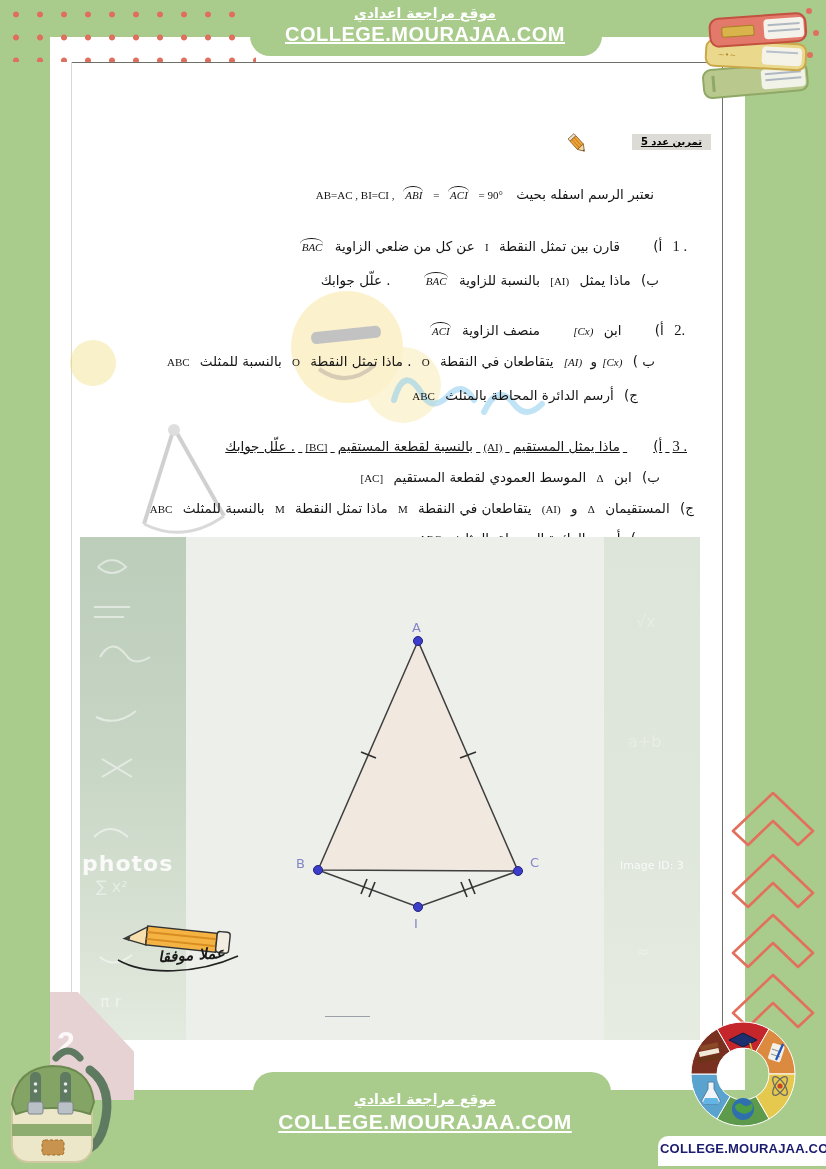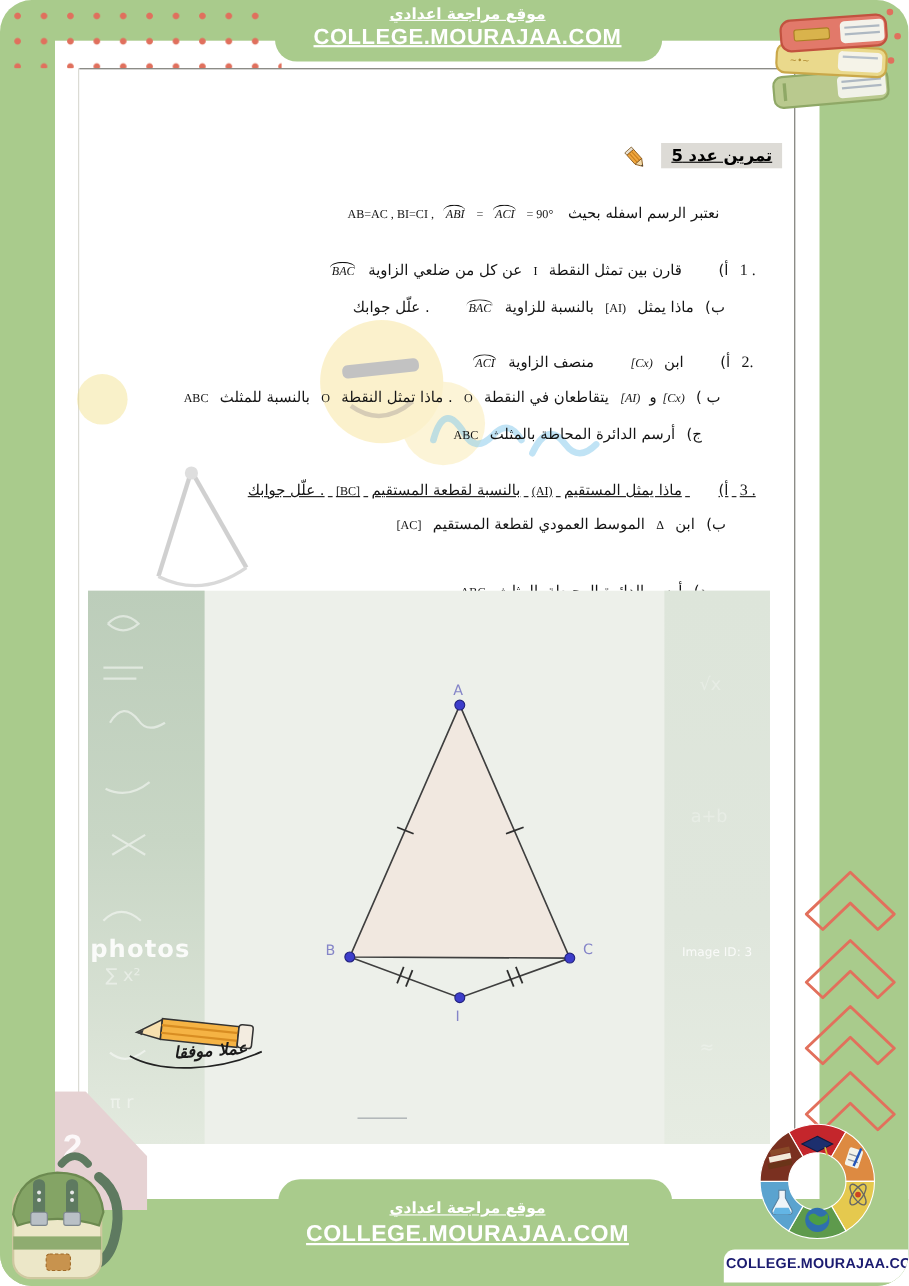--- a/index.html
+++ b/index.html
@@ -1,17 +1,17 @@
 <!DOCTYPE html>
 <html><head>
 <meta charset="utf-8">
 <style>
   html,body{margin:0;padding:0;}
   body{font-family:"DejaVu Sans",sans-serif;}
-  #canvas{position:relative;width:826px;height:1169px;background:#a9cb8c;overflow:hidden;border-radius:29px;}
+  #canvas{position:relative;width:826px;height:1169px;background:#a9cb8c;overflow:hidden;}
   .abs{position:absolute;}
 
   
   .dotgrid{left:0;top:0;width:256px;height:62px;
     background-image:radial-gradient(circle,#e0705d 2.6px,rgba(0,0,0,0) 3.4px);
     background-size:24px 23px;background-position:4px 3px;}
   .reddot{width:6px;height:6px;border-radius:50%;background:#e0705d;}
 
   
   .page{left:50px;top:37px;width:695px;height:1053px;background:#ffffff;}
@@ -32,21 +32,21 @@
   
   .content{left:72px;top:62px;width:651px;height:985px;}
   .line{position:absolute;direction:rtl;white-space:nowrap;font-size:13.5px;color:#151515;}
   .line span{margin:0 3px;}
   .math{font-family:"Liberation Serif",serif;font-size:11px;}
   .num{font-family:"Liberation Serif",serif;font-size:14.5px;}
   .it{font-style:italic;}
   .hat{position:relative;font-style:italic;padding:0 2px;}
   .hat::before{content:"";position:absolute;top:-3px;left:0;right:1px;height:6px;
     border-top:1.4px solid #111;border-radius:60% 60% 0 0/100% 100% 0 0;}
-  .titlebox{background:#dddbd6;padding:2px 9px 3px 9px;font-weight:bold;font-size:15px;
+  .titlebox{background:#dddbd6;padding:2px 9px 3px 9px;font-weight:bold;font-size:10px;
     text-decoration:underline;color:#000;}
   .gapL{margin-left:26px !important;}
 
   
   .panel{left:80px;top:537px;width:620px;height:503px;background:#edf0ea;}
   .strip-l{left:0;top:0;width:106px;height:503px;
     background:linear-gradient(180deg,#bccdba 0%,#c8d6c5 45%,#d9e2d5 80%,#e3eadf 100%);}
   .strip-r{left:524px;top:0;width:96px;height:503px;
     background:linear-gradient(180deg,#dde5da 0%,#dfe6dc 60%,#e6ece2 100%);}
   .wm-photos{left:2px;top:314px;color:rgba(255,255,255,.88);font-weight:bold;font-size:22px;letter-spacing:1px;text-align:center;}
@@ -215,20 +215,33 @@
     </div>
 
     <div class="line" style="right:60px;top:407px;">
       <span>ب)</span>
       <span>ابن</span>
       <span class="math" dir="ltr">Δ</span>
       <span>الموسط العمودي لقطعة المستقيم</span>
       <span class="math" dir="ltr">[AC]</span>
     </div>
 
+    <div class="line" style="right:26px;top:438px;">
+      <span>ج)</span>
+      <span>المستقيمان</span>
+      <span class="math" dir="ltr">Δ</span>
+      <span>و</span>
+      <span class="math" dir="ltr">(AI)</span>
+      <span>يتقاطعان في النقطة</span>
+      <span class="math" dir="ltr">M</span>
+      <span>ماذا تمثل النقطة</span>
+      <span class="math" dir="ltr">M</span>
+      <span>بالنسبة للمثلث</span>
+      <span class="math" dir="ltr">ABC</span>
+    </div>
 
     <div class="line" style="right:78px;top:468px;">
       <span>د)</span>
       <span>أرسم الدائرة المحيطة بالمثلث</span>
       <span class="math" dir="ltr">ABC</span>
     </div>
   </div>
 
   <div class="abs panel">
     <div class="abs strip-l"></div>

